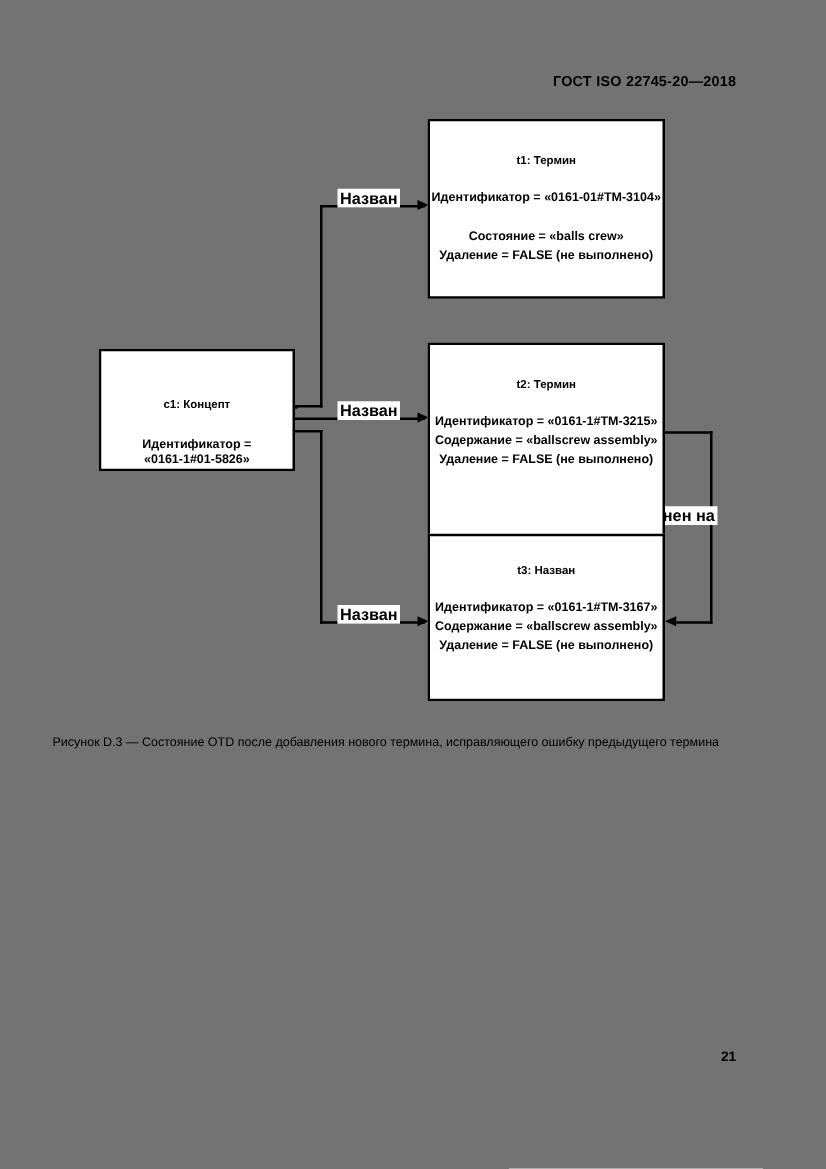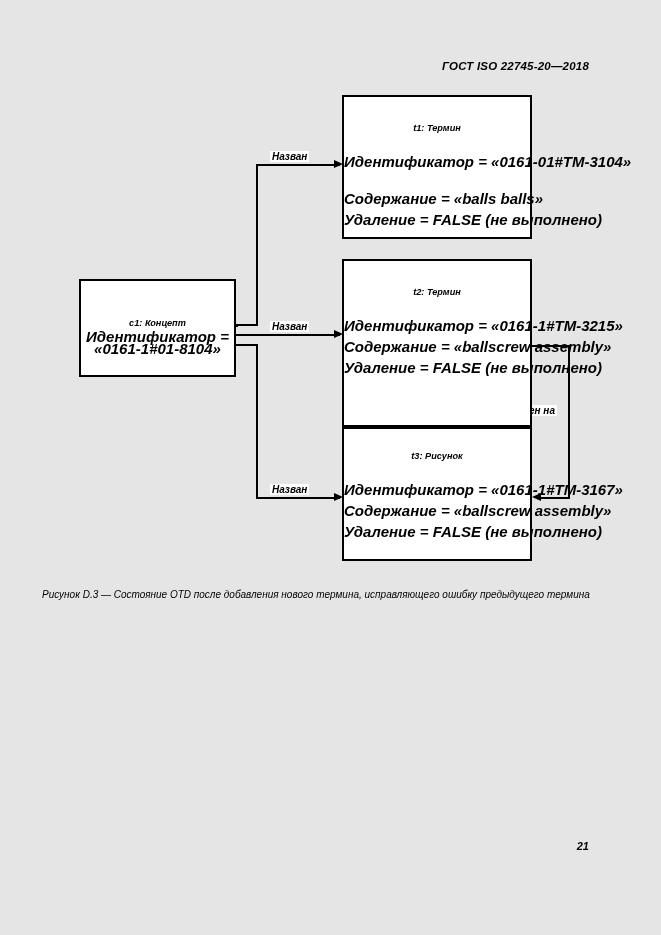--- a/index.html
+++ b/index.html
@@ -8,23 +8,22 @@
     background: #ffffff;
   }
   body {
     font-family: "Liberation Sans", sans-serif;
     color: #000000;
   }
   #page {
     position: relative;
     width: 661px;
     height: 935px;
-    background: #e5e5e5;
+    background: #737373;
     overflow: hidden;
-    font-style: italic;
   }
   .doc-header {
     position: absolute;
     top: 60px;
     right: 72px;
     font-size: 11.5px;
     font-weight: bold;
     letter-spacing: 0.2px;
     white-space: nowrap;
   }
@@ -59,47 +58,47 @@
     background: #ffffff;
     box-sizing: border-box;
     text-align: center;
   }
   .node-title {
     font-size: 9.2px;
     font-weight: bold;
     white-space: nowrap;
   }
   .node-line {
-    font-size: 15px;
+    font-size: 10px;
     font-weight: bold;
     white-space: nowrap;
   }
 
   
   #node-concept {
     left: 79px;
     top: 194px;
     width: 157px;
     height: 98px;
   }
   #node-concept .node-title {
     margin-top: 37px;
   }
   #node-concept .node-line {
-    margin-top: 3px;
+    margin-top: 22px;
     line-height: 12px;
   }
 
   
   .term-node {
     left: 342px;
     width: 190px;
   }
   #node-term1 { top: 10px;  height: 144px; }
-  #node-term2 { top: 174px; height: 168px; }
+  #node-term2 { top: 189px; height: 168px; }
   #node-term3 { top: 342px; height: 134px; }
 
   .term-node .node-title  { margin-top: 26px; }
   #node-term2 .node-title { margin-top: 26px; }
   #node-term3 .node-title { margin-top: 22px; }
 
   .term-node .node-line { margin-top: 20px; }
   .term-node .node-line.tight { margin-top: 4px; }
 
   
@@ -121,21 +120,21 @@
   .arrow-left {
     position: absolute;
     width: 0;
     height: 0;
     border-top: 4.5px solid transparent;
     border-bottom: 4.5px solid transparent;
     border-right: 9px solid #000000;
   }
   .edge-label {
     position: absolute;
-    font-size: 10px;
+    font-size: 13px;
     font-weight: bold;
     white-space: nowrap;
     background: #ffffff;
     padding: 0 2px;
   }
 </style>
 </head>
 <body>
 
 <div id="page">
@@ -164,39 +163,39 @@
 
     <div class="seg h" style="left:532px; top:260px; width:38px;"></div>
     <div class="seg v" style="left:568px; top:260px; height:154px;"></div>
     <div class="seg h" style="left:541px; top:412px; width:29px;"></div>
     <div class="arrow-left" style="left:532px; top:408px;"></div>
     <div class="edge-label" style="left:496px; top:320px;">Заменен на</div>
 
     <div class="node" id="node-concept">
       <div class="node-title">c1: Концепт</div>
       <div class="node-line">Идентификатор =</div>
-      <div class="node-line" style="margin-top:0;">«0161-1#01-8104»</div>
+      <div class="node-line" style="margin-top:0;">«0161-1#01-5826»</div>
     </div>
 
     <div class="node term-node" id="node-term1">
       <div class="node-title">t1: Термин</div>
       <div class="node-line">Идентификатор = «0161-01#TM-3104»</div>
-      <div class="node-line">Содержание = «balls balls»</div>
+      <div class="node-line">Состояние = «balls crew»</div>
       <div class="node-line tight">Удаление = FALSE (не выполнено)</div>
     </div>
 
     <div class="node term-node" id="node-term2">
       <div class="node-title">t2: Термин</div>
       <div class="node-line">Идентификатор = «0161-1#TM-3215»</div>
       <div class="node-line tight">Содержание = «ballscrew assembly»</div>
       <div class="node-line tight">Удаление = FALSE (не выполнено)</div>
     </div>
 
     <div class="node term-node" id="node-term3">
-      <div class="node-title">t3: Рисунок</div>
+      <div class="node-title">t3: Назван</div>
       <div class="node-line">Идентификатор = «0161-1#TM-3167»</div>
       <div class="node-line tight">Содержание = «ballscrew assembly»</div>
       <div class="node-line tight">Удаление = FALSE (не выполнено)</div>
     </div>
 
   </div>
 
   <div class="figure-caption">Рисунок D.3 — Состояние OTD после добавления нового термина, исправляющего ошибку предыдущего термина</div>
 
   <div class="page-number">21</div>

